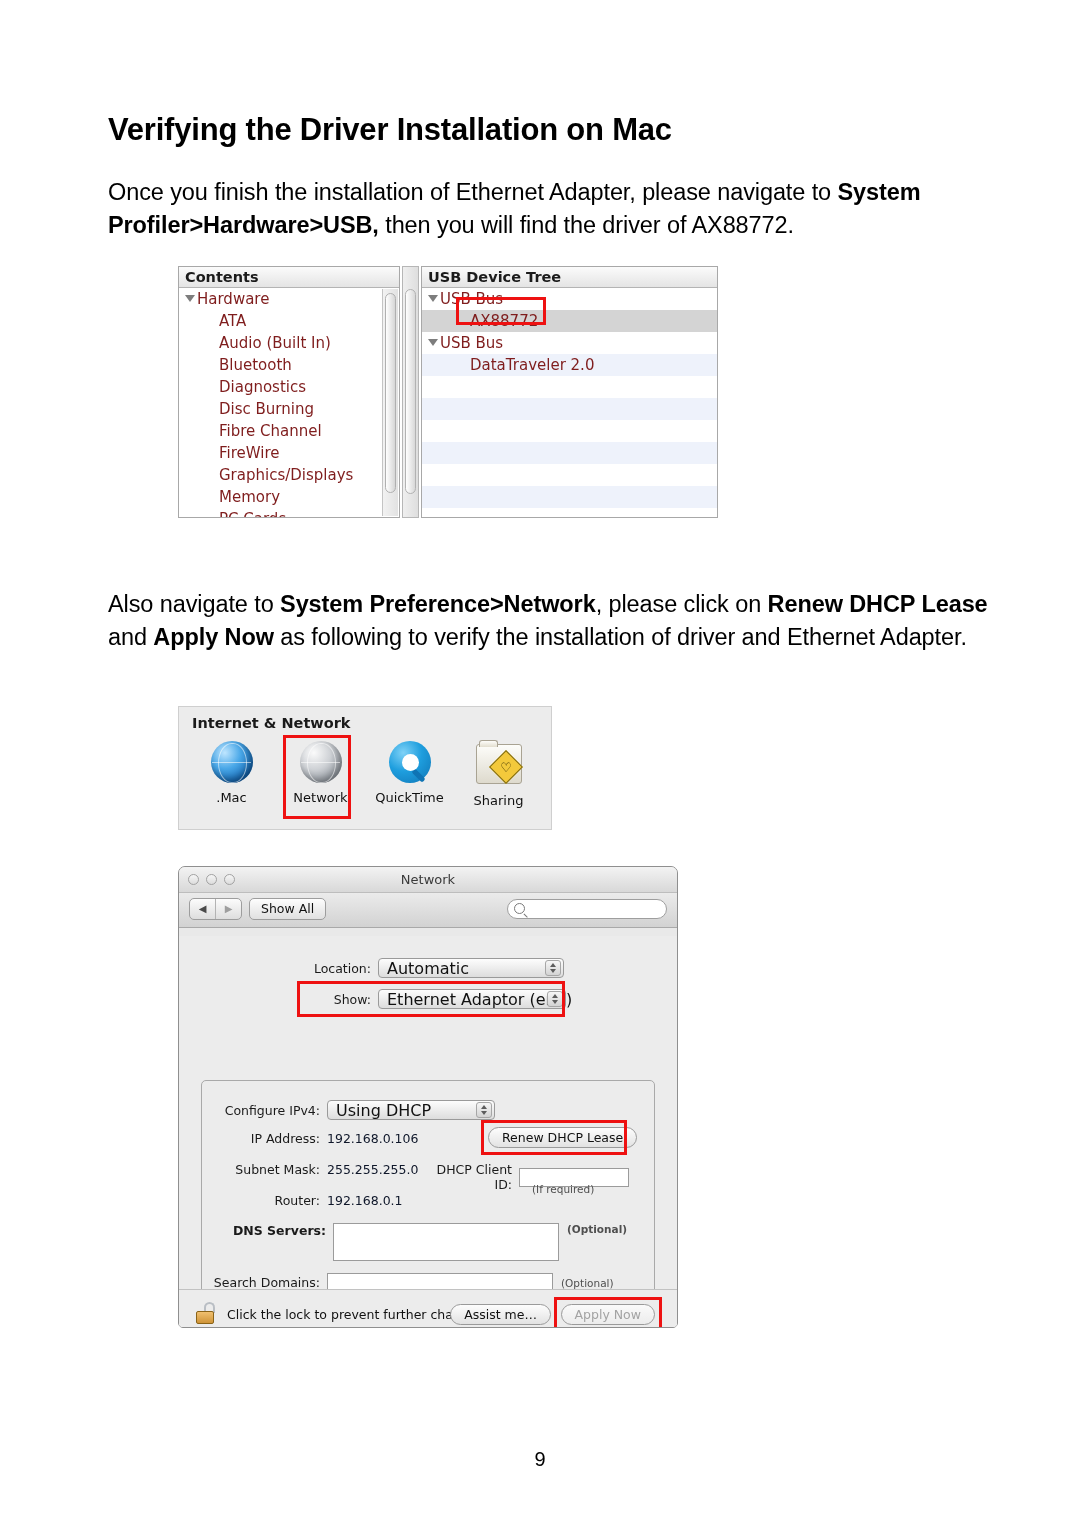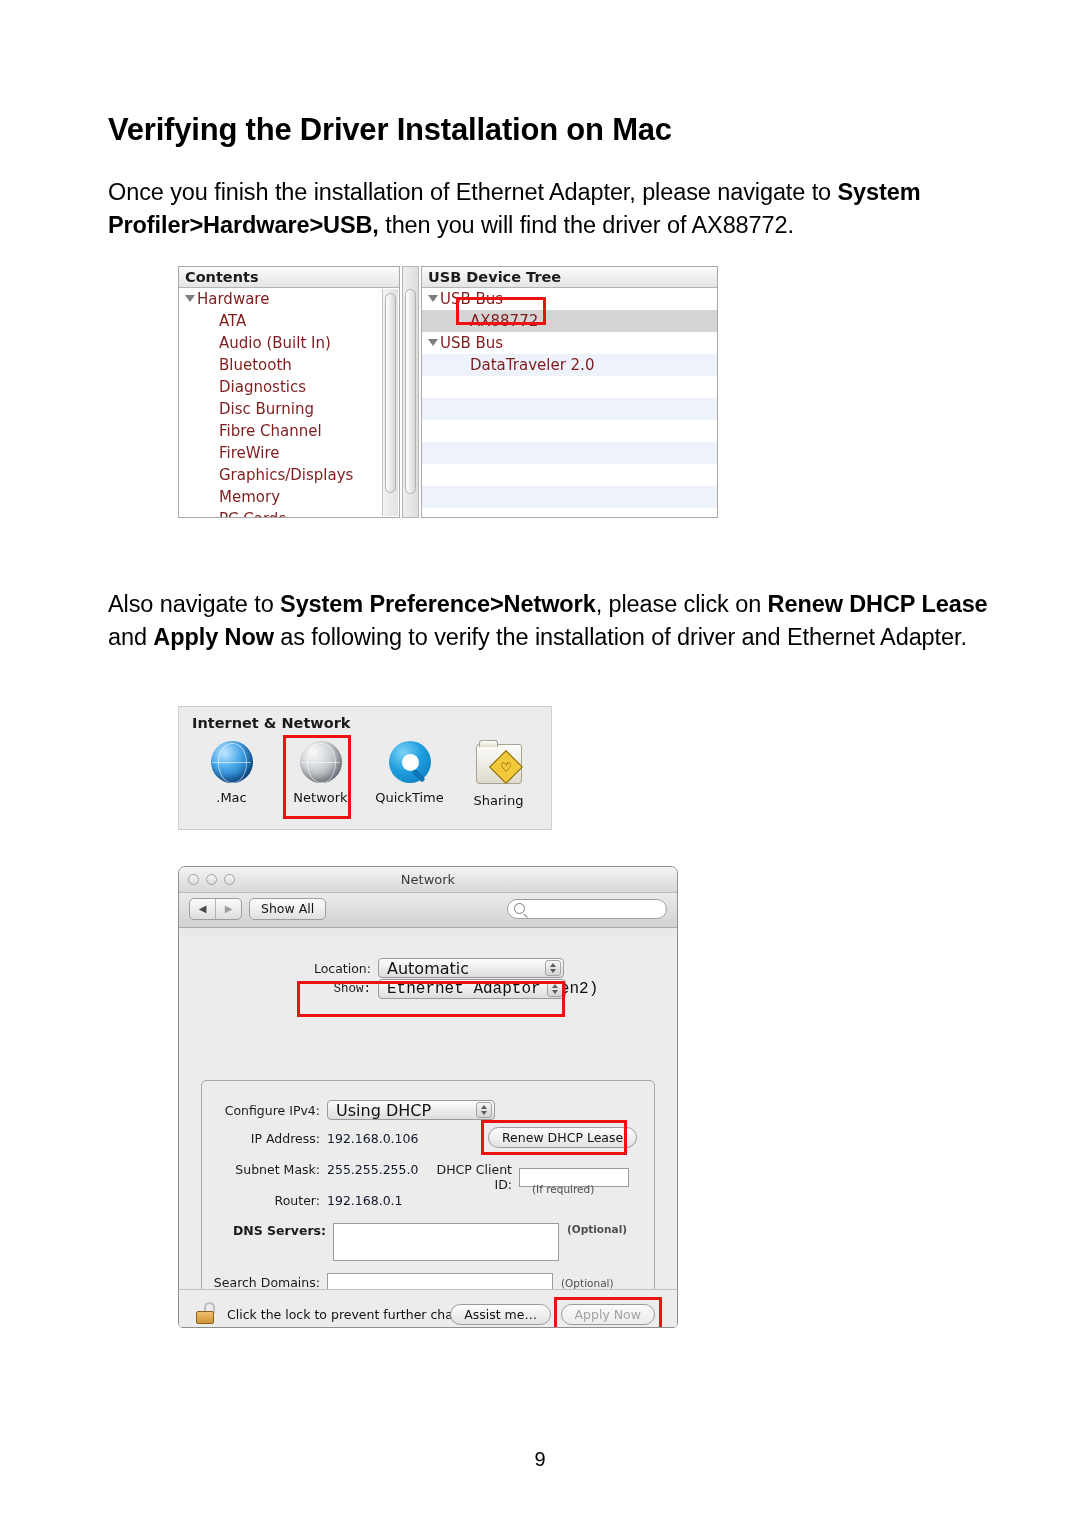--- a/index.html
+++ b/index.html
@@ -643,21 +643,21 @@
   <div class="nw-body">
 
     <div class="row-line" style="left:126px; top:22px;">
       <div class="lbl" style="width:66px;">Location:</div>
       <div class="popup" style="width:186px;">
         <span>Automatic</span>
         <span class="arrows"></span>
       </div>
     </div>
 
-    <div class="row-line" style="left:126px; top:43px;font-family:Liberation Mono, monospace;">
+    <div class="row-line" style="left:126px; top:53px;">
       <div class="lbl" style="width:66px;">Show:</div>
       <div class="popup" style="width:188px;">
         <span>Ethernet Adaptor (en2)</span>
         <span class="arrows"></span>
       </div>
     </div>
 
     <div class="redbox" style="left:118px; top:45px; width:268px; height:36px;"></div>
 
 

